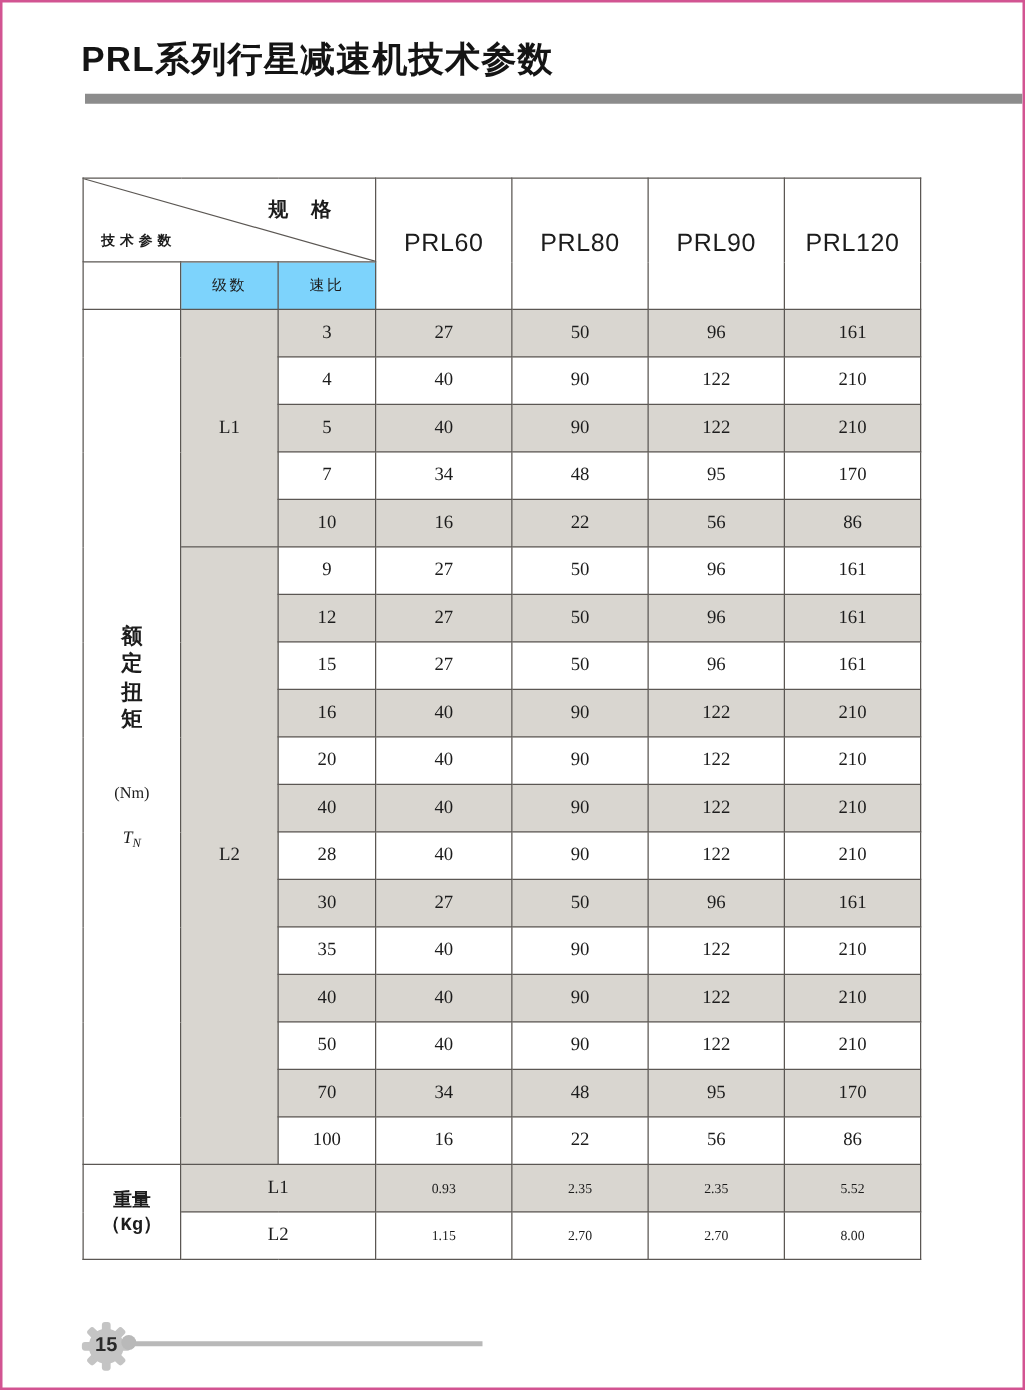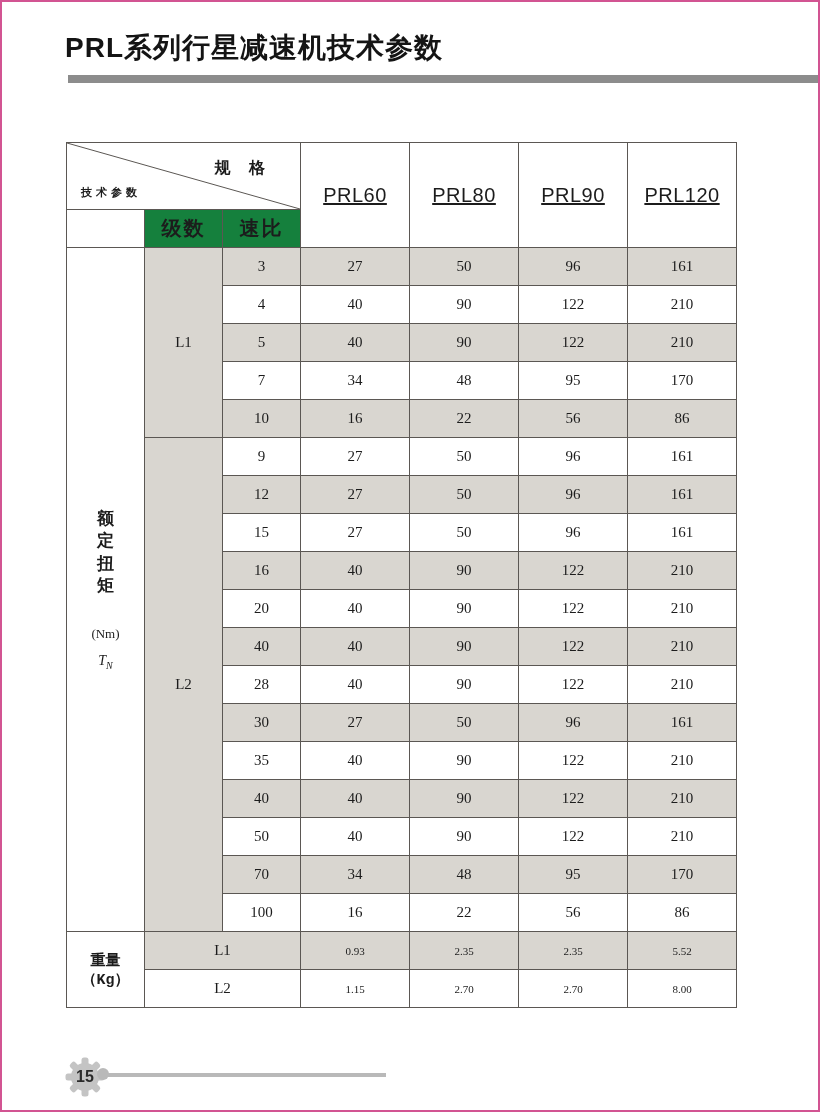--- a/index.html
+++ b/index.html
@@ -13,45 +13,45 @@
     font-size:28px; font-weight:bold; letter-spacing:1px; color:#141414;
     font-family:"Liberation Sans", sans-serif;
   }
   .divider { position:absolute; left:66px; top:73px; right:0; height:8px; background:#8c8c8c; }
 
   table.spec {
     position:absolute; left:64px; top:140px; width:670px;
     border-collapse:collapse; table-layout:fixed;
   }
   table.spec td { border:1px solid #5b5753; padding:0; text-align:center; vertical-align:middle; }
-  tr.h1 { height:67px;text-decoration:underline; }
+  tr.h1 { height:67px; }
   tr.h2 { height:38px; }
   tbody tr { height:38px; }
 
   .corner-cell { position:relative; background:#fff; }
   .corner-cell svg.diag { position:absolute; left:0; top:0; width:100%; height:100%; display:block; }
   .corner-top {
     position:absolute; top:15px; right:28px;
     font-size:16px; font-weight:bold; letter-spacing:7px; white-space:nowrap;
   }
   .corner-bottom {
     position:absolute; bottom:9px; left:14px;
     font-size:11px; font-weight:bold; letter-spacing:4px; white-space:nowrap;
   }
   .model-header { font-size:20px; letter-spacing:0.5px; background:#fff; }
-  .sub-header { font-size:20px; font-weight:bold; letter-spacing:2px; background:#15803d; }
+  .sub-header { font-size:12px; font-weight:normal; letter-spacing:2px; background:#7dd3fc; }
   .blank-cell { background:#fff; }
 
   .shaded { background:#d9d6d0; }
   .stage-cell { background:#d9d6d0; font-family:"Liberation Serif", serif; font-size:15px; }
   .ratio-cell, .value-cell { font-family:"Liberation Serif", serif; font-size:15px; background:#fff; }
   .ratio-cell.shaded, .value-cell.shaded, .weight-stage-cell.shaded, .weight-value-cell.shaded { background:#d9d6d0; }
 
   .torque-label-cell { background:#fff; }
-  .torque-label { display:flex; flex-direction:column; align-items:center; gap:11px;
+  .torque-label { display:flex; flex-direction:column; align-items:center; gap:21px;
     font-family:"Liberation Serif", serif; }
   .torque-chars { width:19px; font-size:17px; line-height:1.32; font-weight:bold;
     word-break:break-all; text-align:center; }
   .torque-unit { font-size:13px; letter-spacing:0;margin-top:18px; }
   .torque-symbol { font-size:14px; font-style:italic; }
   .torque-symbol sub { font-size:10px; }
 
   .weight-label-cell { background:#fff; font-family:Liberation Mono, monospace;
     font-size:15px; font-weight:bold; }
   .weight-stage-cell { font-family:"Liberation Serif", serif; font-size:15px; background:#fff; }

